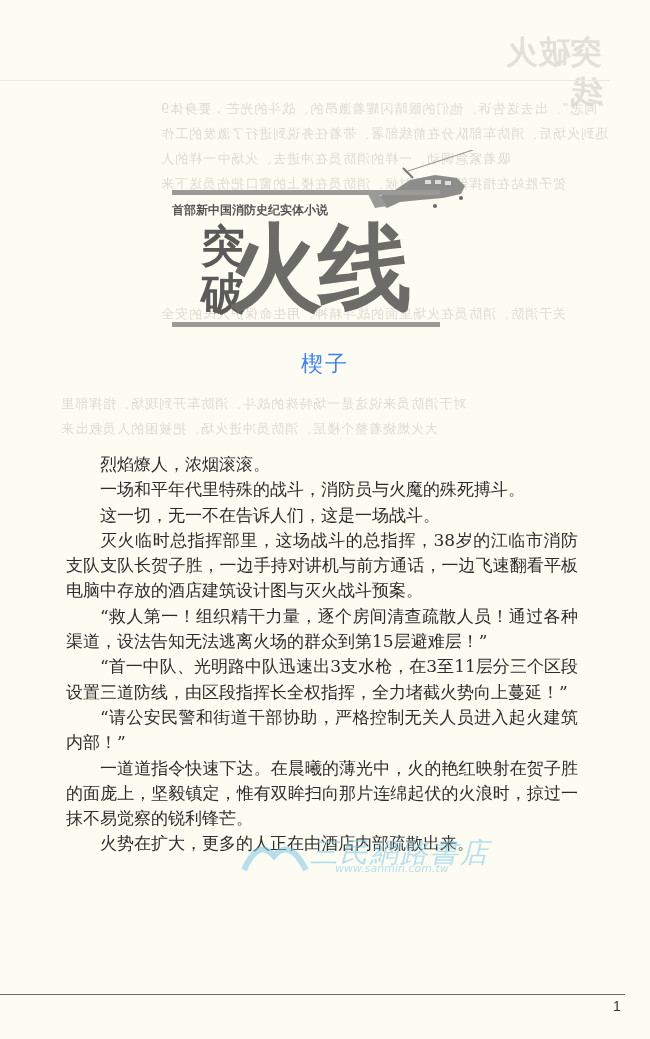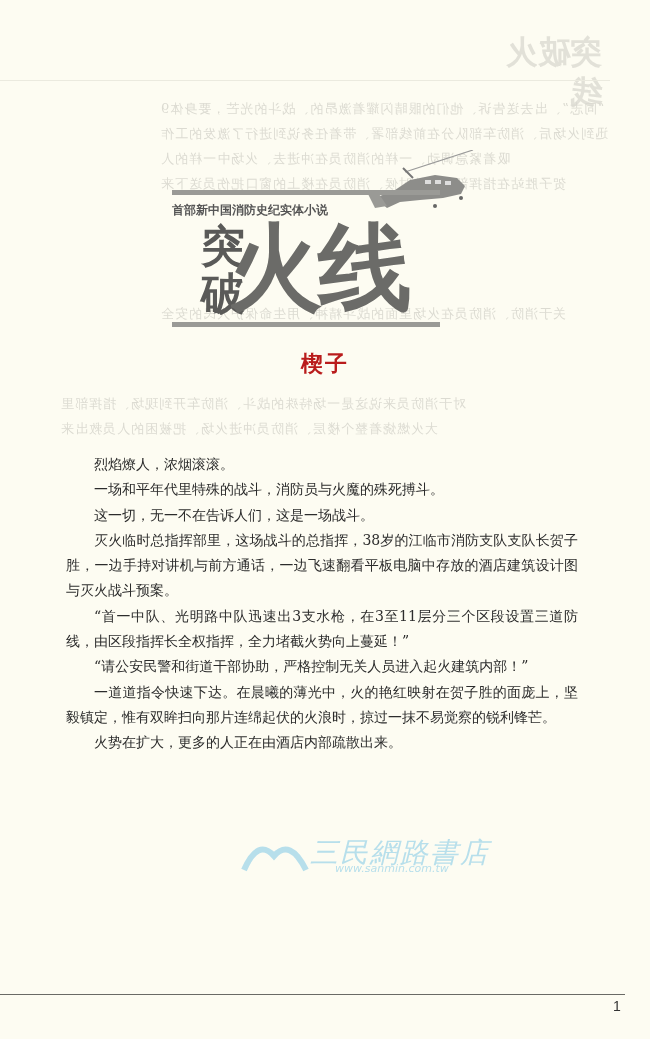--- a/index.html
+++ b/index.html
@@ -102,31 +102,31 @@
       width: 110px;
       height: 65px;
     }
     .chapter-title {
       position: absolute;
       left: 0;
       width: 650px;
       top: 349px;
       text-align: center;
       font-family: "DejaVu Sans", sans-serif;
-      font-weight: bold;
+      font-weight: normal;
       font-size: 22px;
-      color: #b91c1c;
+      color: #3b82f6;
       letter-spacing: 2px;
     }
     .text {
       position: absolute;
       left: 66px;
       top: 452px;
       width: 512px;
-      font-size: 14px;
+      font-size: 17px;
       line-height: 25.3px;
       color: #2c2c2c;
     }
     .text p {
       margin: 0;
       text-indent: 2em;
       text-align: justify;
     }
     .watermark {
       position: absolute;
@@ -205,20 +205,21 @@
   <div class="logo-bar bottom"></div>
 </div>
 
 <div class="chapter-title">楔子</div>
 
 <div class="text">
   <p>烈焰燎人，浓烟滚滚。</p>
   <p>一场和平年代里特殊的战斗，消防员与火魔的殊死搏斗。</p>
   <p>这一切，无一不在告诉人们，这是一场战斗。</p>
   <p>灭火临时总指挥部里，这场战斗的总指挥，38岁的江临市消防支队支队长贺子胜，一边手持对讲机与前方通话，一边飞速翻看平板电脑中存放的酒店建筑设计图与灭火战斗预案。</p>
+  <p>“救人第一！组织精干力量，逐个房间清查疏散人员！通过各种渠道，设法告知无法逃离火场的群众到第15层避难层！”</p>
   <p>“首一中队、光明路中队迅速出3支水枪，在3至11层分三个区段设置三道防线，由区段指挥长全权指挥，全力堵截火势向上蔓延！”</p>
   <p>“请公安民警和街道干部协助，严格控制无关人员进入起火建筑内部！”</p>
   <p>一道道指令快速下达。在晨曦的薄光中，火的艳红映射在贺子胜的面庞上，坚毅镇定，惟有双眸扫向那片连绵起伏的火浪时，掠过一抹不易觉察的锐利锋芒。</p>
   <p>火势在扩大，更多的人正在由酒店内部疏散出来。</p>
 </div>
 
 <div class="watermark">
   <svg style="position:absolute;left:0;top:2px;" width="70" height="36" viewBox="0 0 70 36">
     <path d="M4 34 Q18 2 34 20 Q50 2 66 34" fill="none" stroke="#7fc8e6" stroke-width="6"></path>
   </svg>

